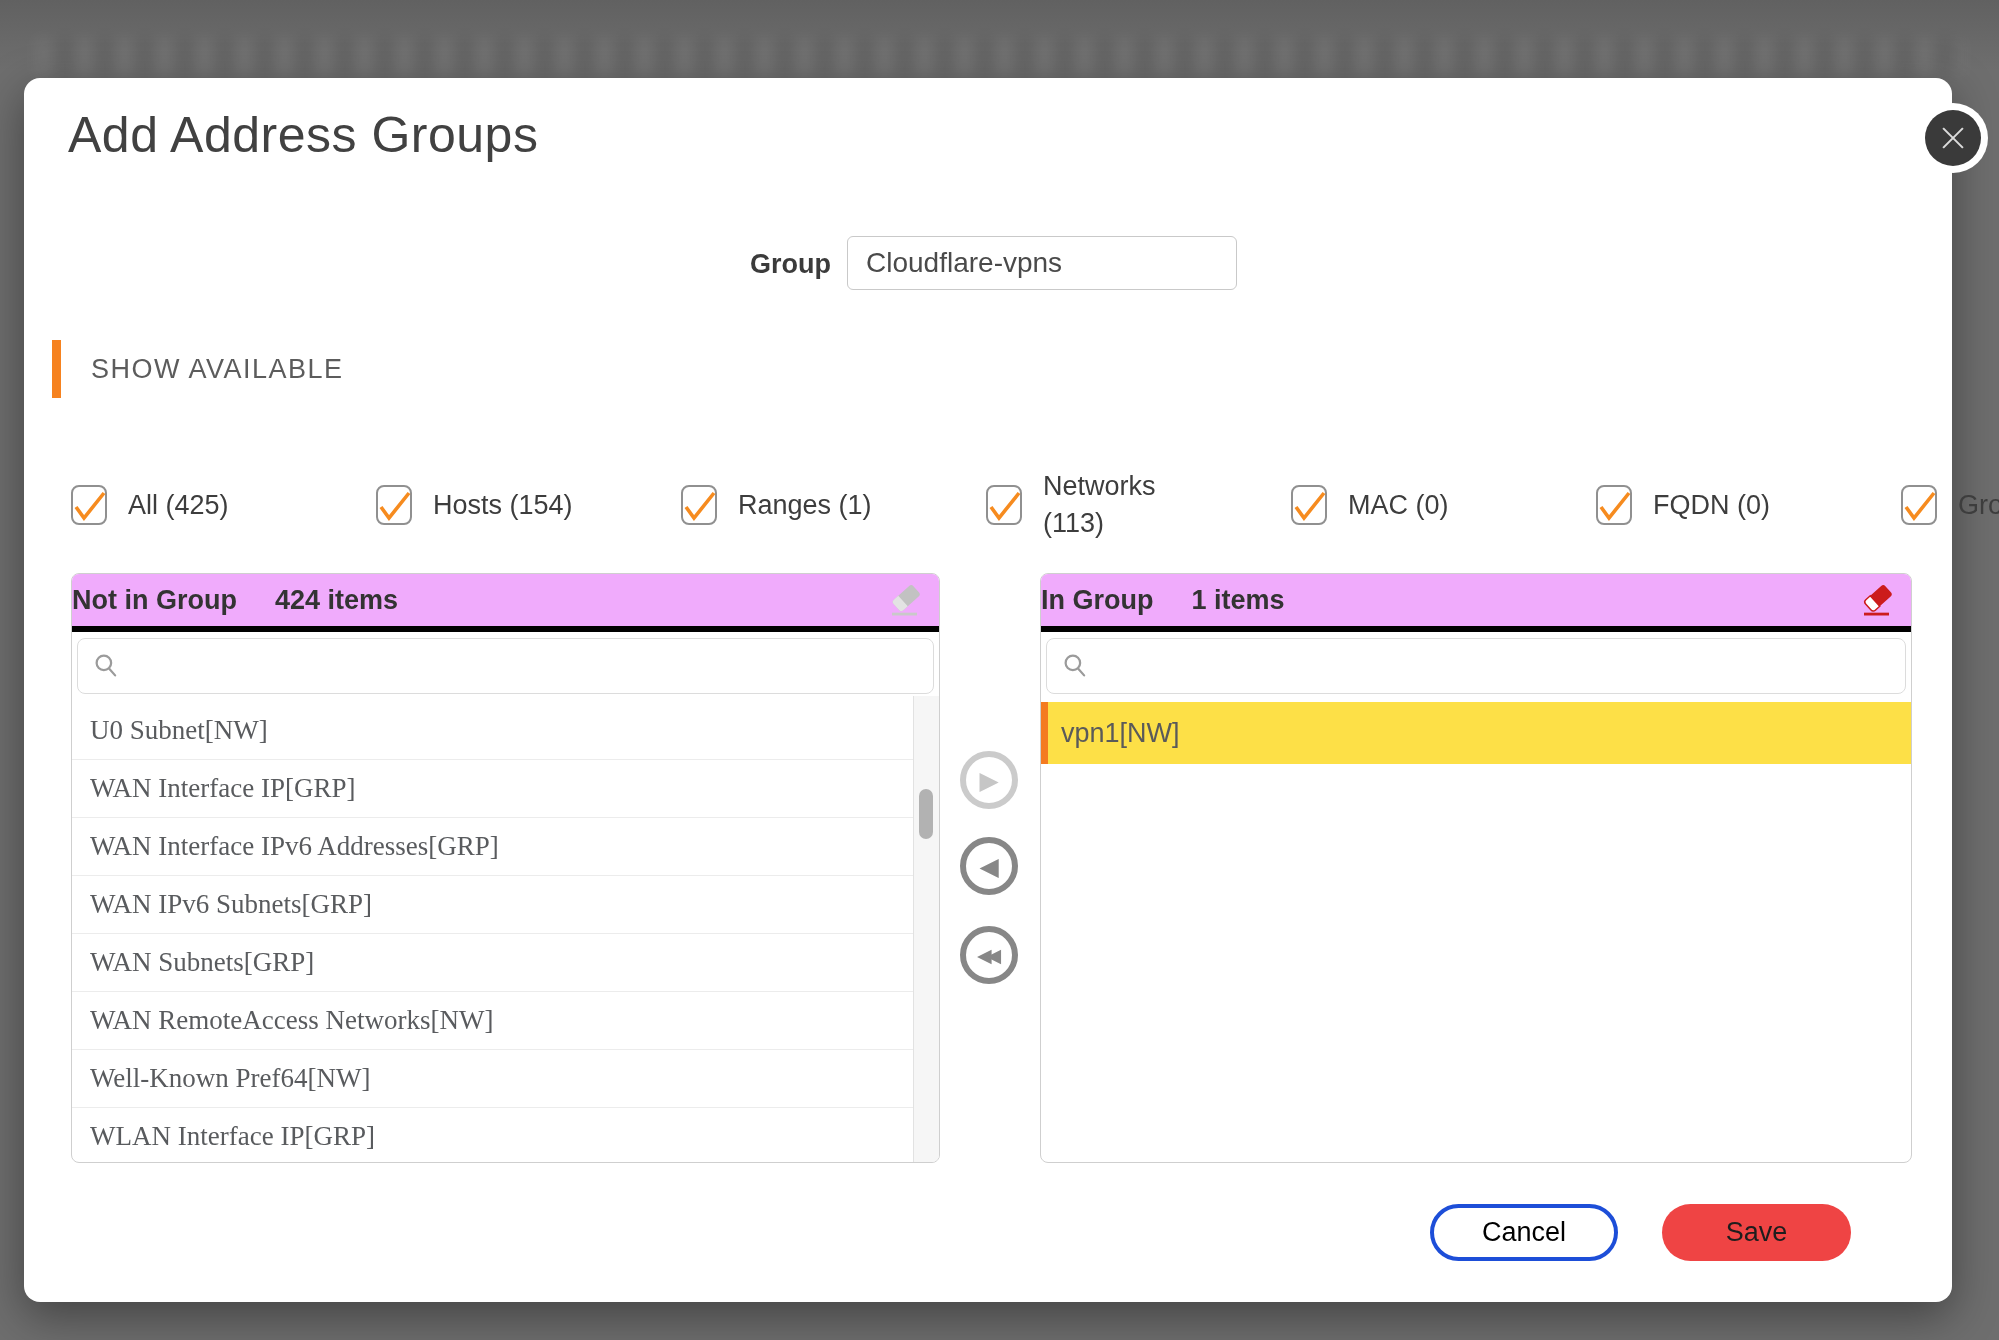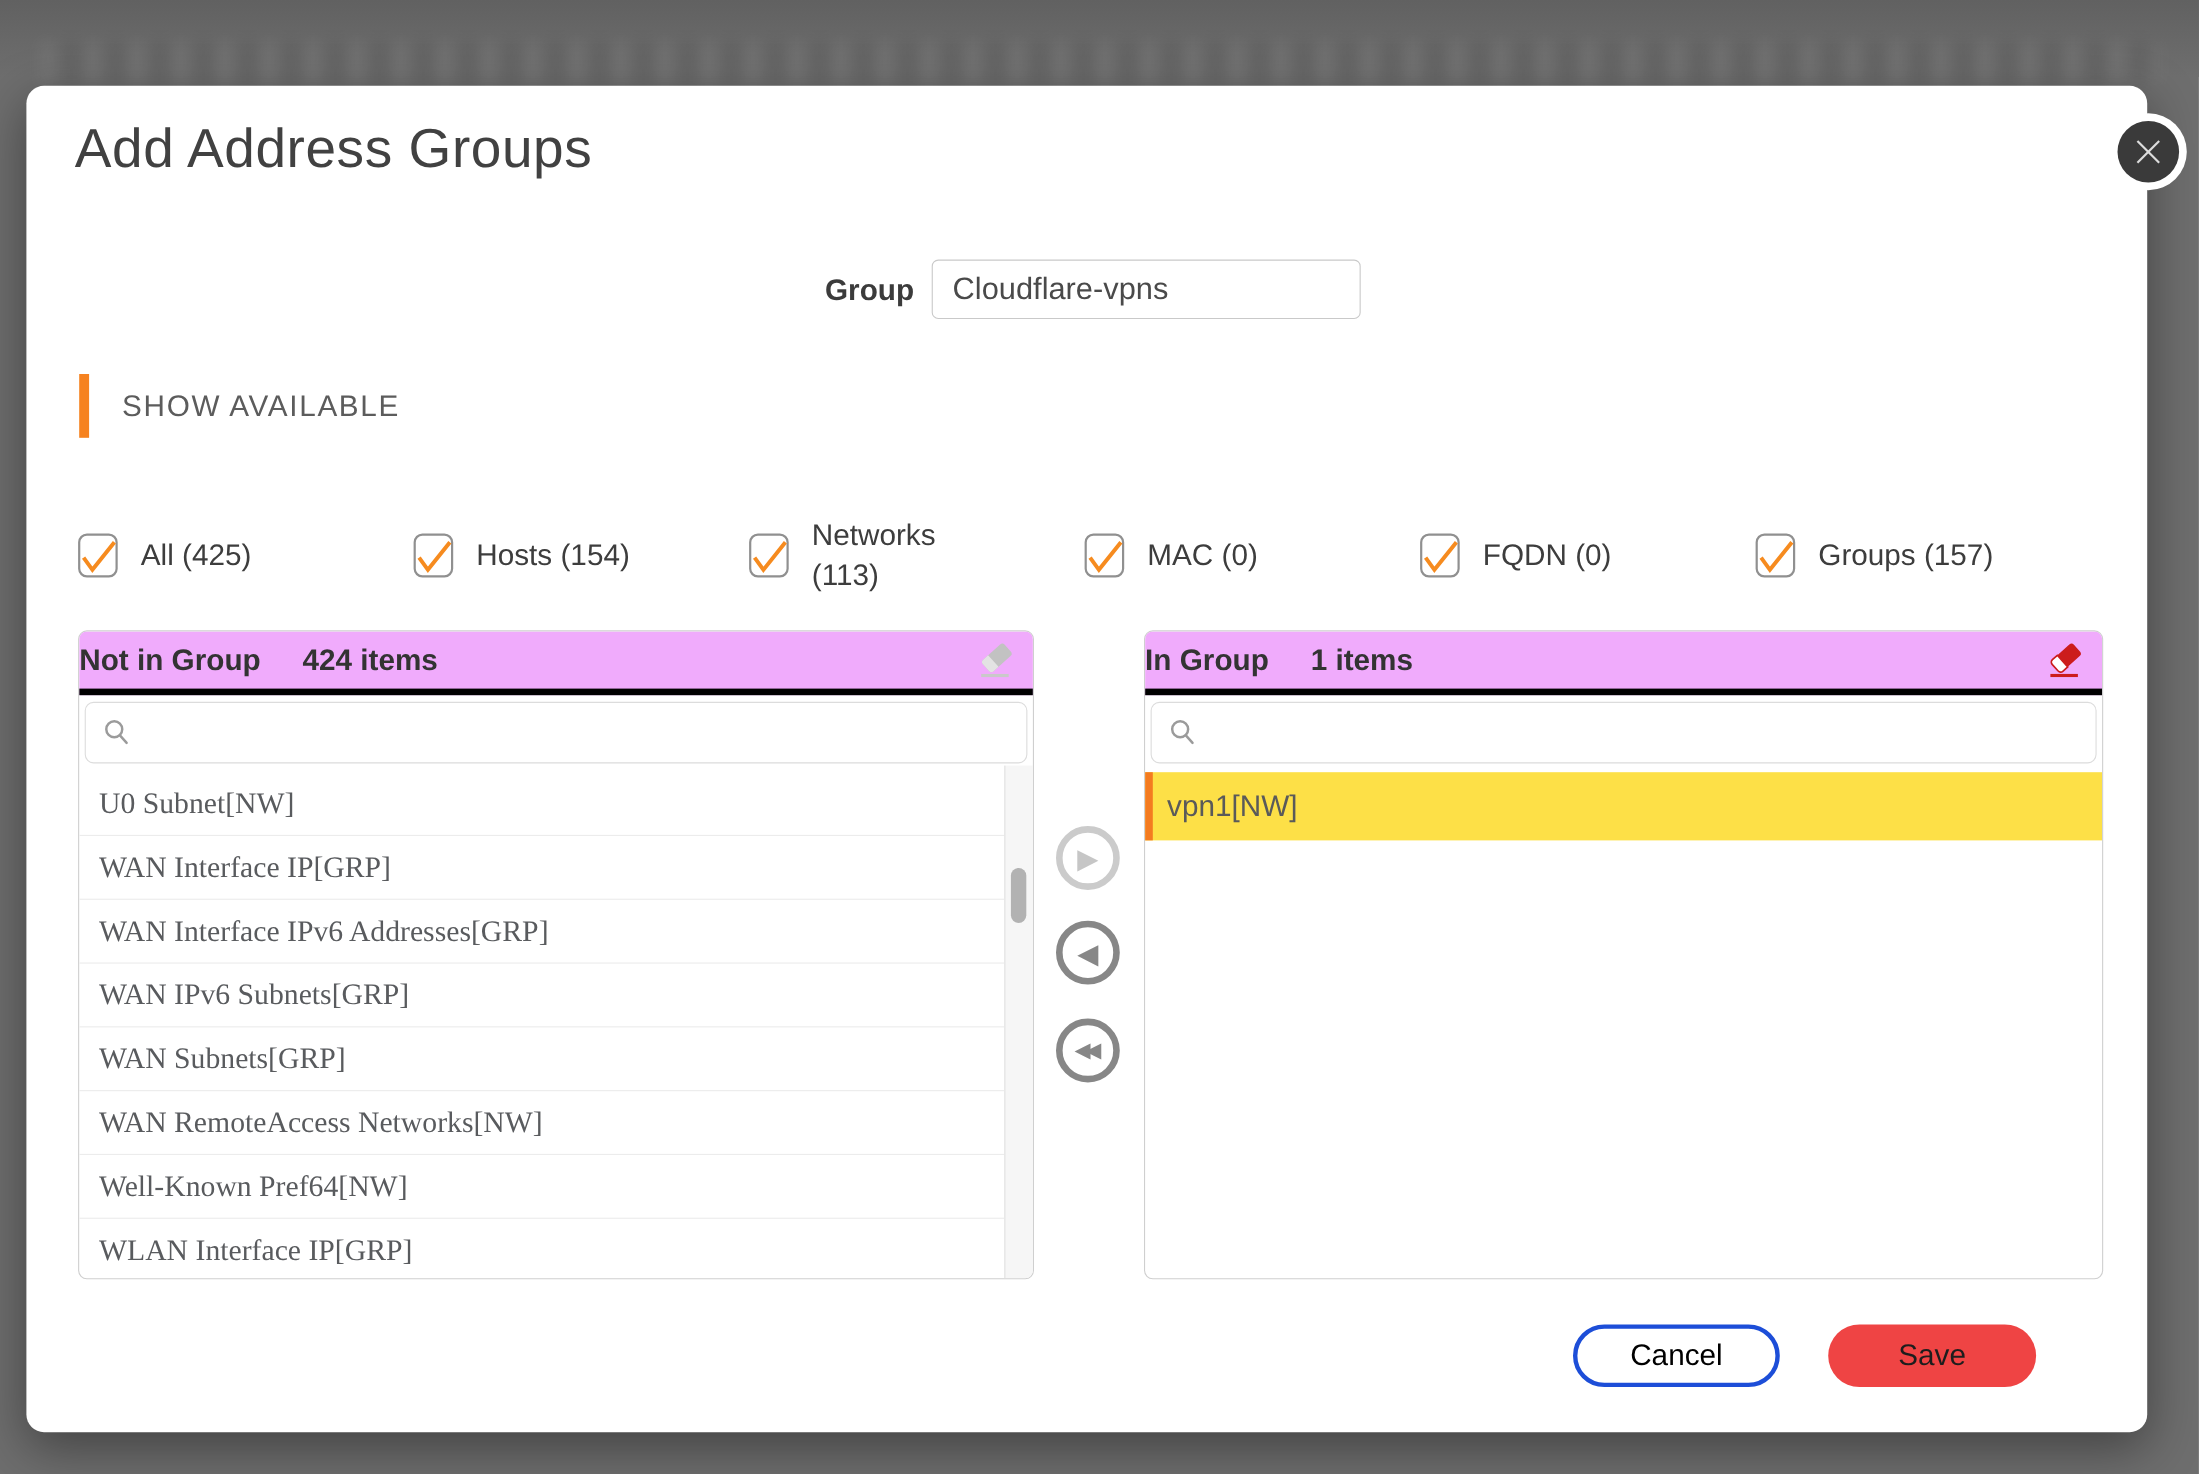--- a/index.html
+++ b/index.html
@@ -29,21 +29,21 @@
   .close-x::before{transform:rotate(45deg);}
   .close-x::after{transform:rotate(-45deg);}
 
   .dlg-title{position:absolute;left:44px;top:28px;font-size:50px;font-weight:500;color:#414141;letter-spacing:.5px;}
 
   .name-row{position:absolute;left:0;top:158px;width:100%;height:56px;}
   .name-label{position:absolute;right:1121px;top:13px;font-size:27px;font-weight:bold;color:#3b3b3b;}
   .name-input{position:absolute;left:823px;top:0;width:352px;height:52px;border:1.5px solid #c9c9c9;border-radius:6px;
     font-size:28px;color:#4a4a4a;padding:0 18px;outline:none;font-family:inherit;background:#fff;box-sizing:content-box;}
 
-  .section{position:absolute;left:48px;top:262px;height:58px;display:flex;align-items:center;}
+  .section{position:absolute;left:28px;top:262px;height:58px;display:flex;align-items:center;}
   .section-bar{width:9px;height:58px;background:#f6821f;}
   .section-label{margin-left:30px;font-size:27px;color:#5c5c5c;letter-spacing:1.5px;}
 
   .filters{position:absolute;left:47px;top:390px;display:flex;gap:41px;}
   .filter-item{flex:none;width:264px;display:flex;align-items:center;}
   .checkbox{position:relative;flex:none;width:32px;height:36px;border:2px solid #909090;border-radius:8px;background:#fff;cursor:pointer;}
   .checkbox svg{position:absolute;left:-4px;top:1px;overflow:visible;}
   .filter-label{margin-left:21px;font-size:27px;color:#3d3d3d;line-height:37px;max-width:172px;}
 
   .panel{position:absolute;top:495px;background:#fff;border:1.5px solid #cfcfcf;border-radius:8px;box-sizing:border-box;overflow:hidden;}
@@ -113,20 +113,28 @@
       </span>
       <span class="filter-label">All (425)</span>
     </div>
       <div class="filter-item">
       <span class="checkbox">
         <svg width="40" height="38" viewBox="0 0 40 38">
           <polyline points="7,19 15,30 35,5" fill="none" stroke="#F68B1F" stroke-width="3.6"></polyline>
         </svg>
       </span>
       <span class="filter-label">Hosts (154)</span>
+    </div>
+      <div class="filter-item">
+      <span class="checkbox">
+        <svg width="40" height="38" viewBox="0 0 40 38">
+          <polyline points="7,19 15,30 35,5" fill="none" stroke="#F68B1F" stroke-width="3.6"></polyline>
+        </svg>
+      </span>
+      <span class="filter-label">Ranges (1)</span>
     </div>
       <div class="filter-item">
       <span class="checkbox">
         <svg width="40" height="38" viewBox="0 0 40 38">
           <polyline points="7,19 15,30 35,5" fill="none" stroke="#F68B1F" stroke-width="3.6"></polyline>
         </svg>
       </span>
       <span class="filter-label">Networks (113)</span>
     </div>
       <div class="filter-item">

